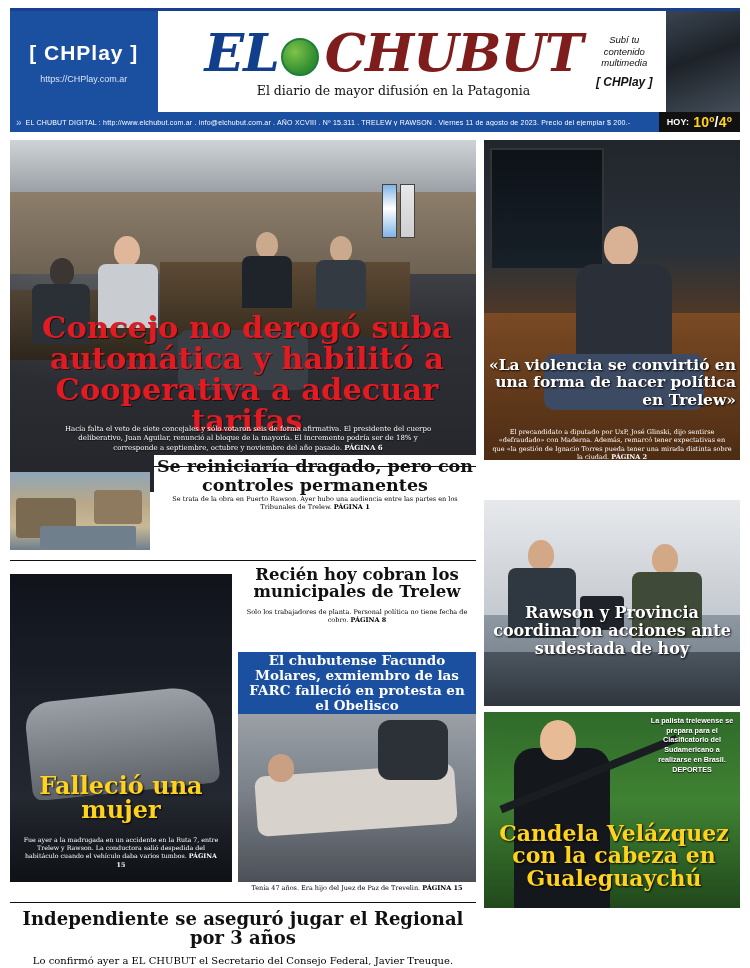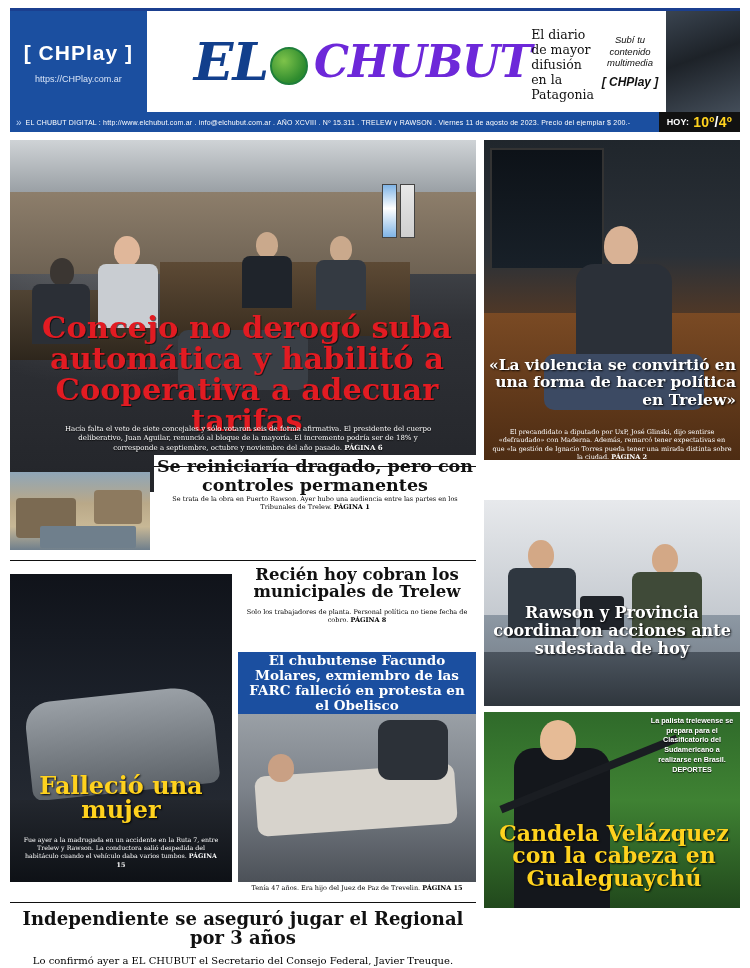--- a/index.html
+++ b/index.html
@@ -19,32 +19,32 @@
   }
   .mh-left{
     width:178px;background:#1b4fa0;color:#fff;
     display:flex;flex-direction:column;align-items:center;justify-content:center;
   }
   .mh-left .chplay{
     font-weight:bold;font-size:21px;letter-spacing:1px;
   }
   .mh-left .url{font-size:9px;margin-top:9px;color:#d8e4f7;}
   .mh-center{
-    flex:1;display:flex;flex-direction:row;align-items:center;justify-content:center;
+    flex:1;display:flex;flex-direction:column;align-items:center;justify-content:center;
     background:#fff;
     margin-left:47px;
   }
   .logo-line{display:flex;align-items:center;justify-content:center;}
   .logo-el{
     font-family:"DejaVu Serif", serif;font-weight:bold;font-style:italic;
     font-size:52px;color:#123f8c;letter-spacing:-1px;line-height:1;
   }
   .logo-chubut{
     font-family:"DejaVu Serif", serif;font-weight:bold;font-style:italic;
-    font-size:44px;color:#6d28d9;letter-spacing:-1px;line-height:1;margin-left:4px;
+    font-size:52px;color:#7f1d1d;letter-spacing:-1px;line-height:1;margin-left:4px;
   }
   .logo-mark{
     width:34px;height:34px;border-radius:50%;
     background:radial-gradient(circle at 35% 35%, #7ec34a, #2e8b2e 70%);
     margin:0 2px;display:inline-block;position:relative;top:4px;
     border:2px solid #1f7f3a;
   }
   .logo-sub{
     font-family:"DejaVu Serif", serif;font-size:12.5px;color:#111;margin-top:4px;
   }

